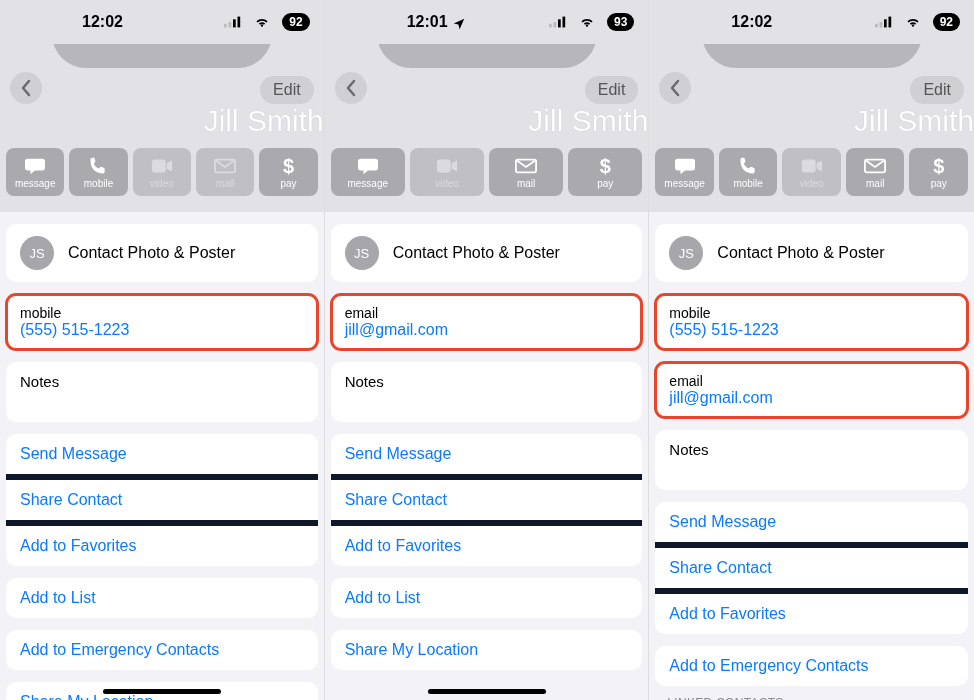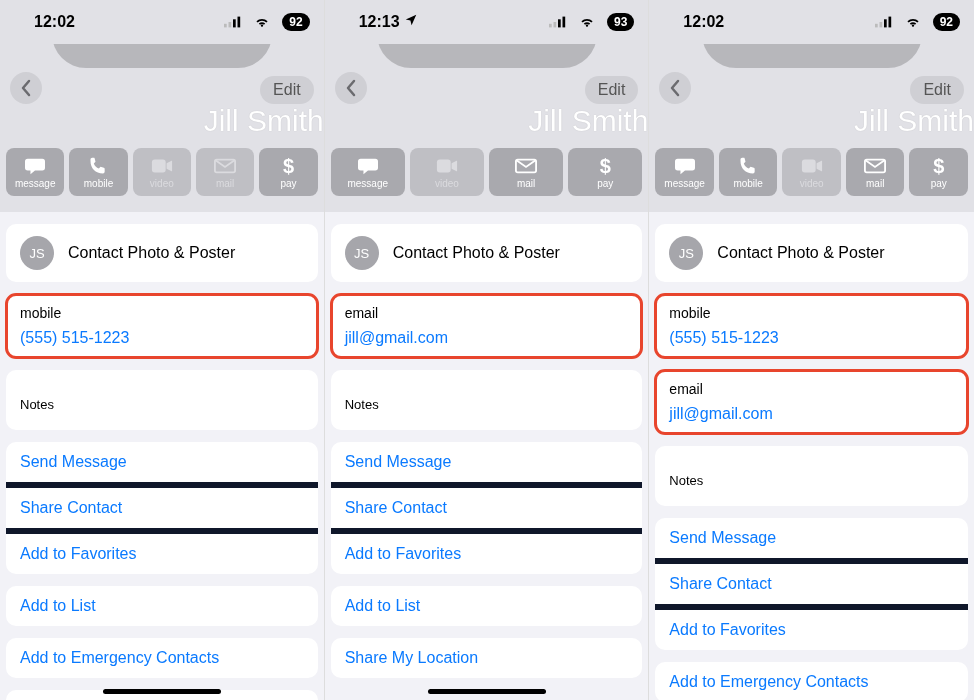--- a/index.html
+++ b/index.html
@@ -3,21 +3,21 @@
 <meta charset="utf-8">
 <style>
   * { box-sizing: border-box; margin: 0; padding: 0; }
   html, body { width: 974px; height: 700px; font-family: -apple-system, "Helvetica Neue", Helvetica, Arial, sans-serif; background: #fff; overflow: hidden; }
   .container { display: flex; width: 974px; height: 700px; }
   .screen { width: 325px; height: 700px; background: #f2f2f7; position: relative; overflow: hidden; border-right: 1px solid #ddd; }
   .screen:last-child { border-right: none; }
 
   
   .status-bar { height: 44px; display: flex; align-items: center; justify-content: space-between; padding: 0 14px 0 34px; font-size: 16px; font-weight: 600; color: #000; background: #e1e1e6; position: relative; z-index: 5; }
-  .status-left { display: flex; align-items: flex-start; gap: 4px; }
+  .status-left { display: flex; align-items: flex-end; gap: 4px; margin-left: 48px; }
   .status-right { display: flex; align-items: center; gap: 12px; }
   .battery-pill { background: #000; color: #fff; border-radius: 12px; padding: 2px 7px; font-size: 12px; font-weight: 700; display: flex; align-items: center; }
   .signal-icon, .wifi-icon { display: inline-block; }
 
   
   .header { background: #e1e1e6; padding-bottom: 8px; position: relative; }
   .avatar-wrap { display: flex; justify-content: center; }
   .avatar-bg { width: 220px; height: 34px; background: #b7b7bb; border-radius: 0 0 150px 150px; margin-top: -10px; }
   .header-row { display: flex; align-items: flex-end; justify-content: space-between; padding: 4px 10px 2px 10px; }
   .back-chevron { width: 32px; height: 32px; border-radius: 16px; background: #cfcfd4; display: flex; align-items: center; justify-content: center; color: #666; }
@@ -35,23 +35,23 @@
   
   .content { padding: 0; }
   .card { background: #fff; margin: 12px 6px 0 6px; border-radius: 10px; overflow: hidden; }
   .row { padding: 11px 14px; border-bottom: 6px solid #0f172a; }
   .row:last-child { border-bottom: none; }
   .row.tall { min-height: 60px; }
   .contact-photo-row { display: flex; align-items: center; gap: 14px; padding: 12px 14px; }
   .monogram { width: 34px; height: 34px; border-radius: 17px; background: #a6a6ab; color: #fff; display: flex; align-items: center; justify-content: center; font-size: 13px; font-weight: 500; }
   .photo-label { font-size: 16px; color: #000; }
   .field-label { font-size: 14px; color: #000; }
-  .field-value { font-size: 16px; color: #0a7aff; margin-top: 8px; }
+  .field-value { font-size: 16px; color: #0a7aff; margin-top: 0; }
   .link-row { color: #0a7aff; font-size: 16px; }
-  .notes-label { font-size: 13px; color: #000; margin-top: 16px; }
+  .notes-label { font-size: 15px; color: #000; }
 
   
   .highlight { outline: 3px solid #e8452d; outline-offset: -2px; }
 
   
   .home-indicator { position: absolute; bottom: 6px; left: 50%; transform: translateX(-50%); width: 118px; height: 5px; background: #000; border-radius: 3px; }
 
   .section-footer-label { font-size: 12px; color: #8a8a8e; padding: 10px 18px 0 18px; letter-spacing: 0.3px; }
 
   svg { display: block; }
@@ -171,21 +171,21 @@
         </div>
         <div class="card">
           <div class="row link-row">Share My Location</div>
         </div>
       </div>
       <div class="home-indicator"></div>
     </div>
     <div class="screen">
       <div class="status-bar">
         <div class="status-left">
-          <span>12:13</span>
+          <span>12:01</span>
           <span>
             <svg width="14" height="14" viewBox="0 0 24 24">
               <path d="M3 11l18-8-8 18-2-8z" fill="#000"></path>
             </svg>
           </span>
         </div>
         <div class="status-right">
           <span class="signal-icon">
             <svg width="18" height="12" viewBox="0 0 20 12">
               <rect x="0" y="8" width="3" height="4" fill="#bbb"></rect>

